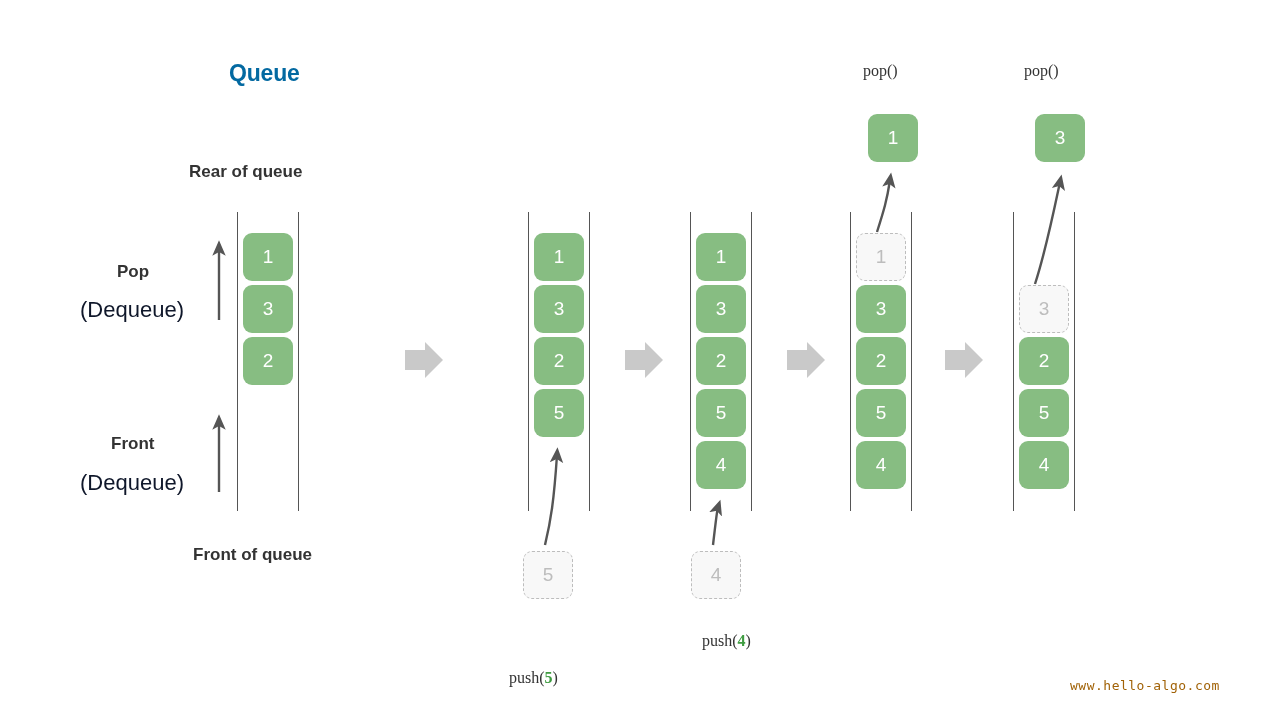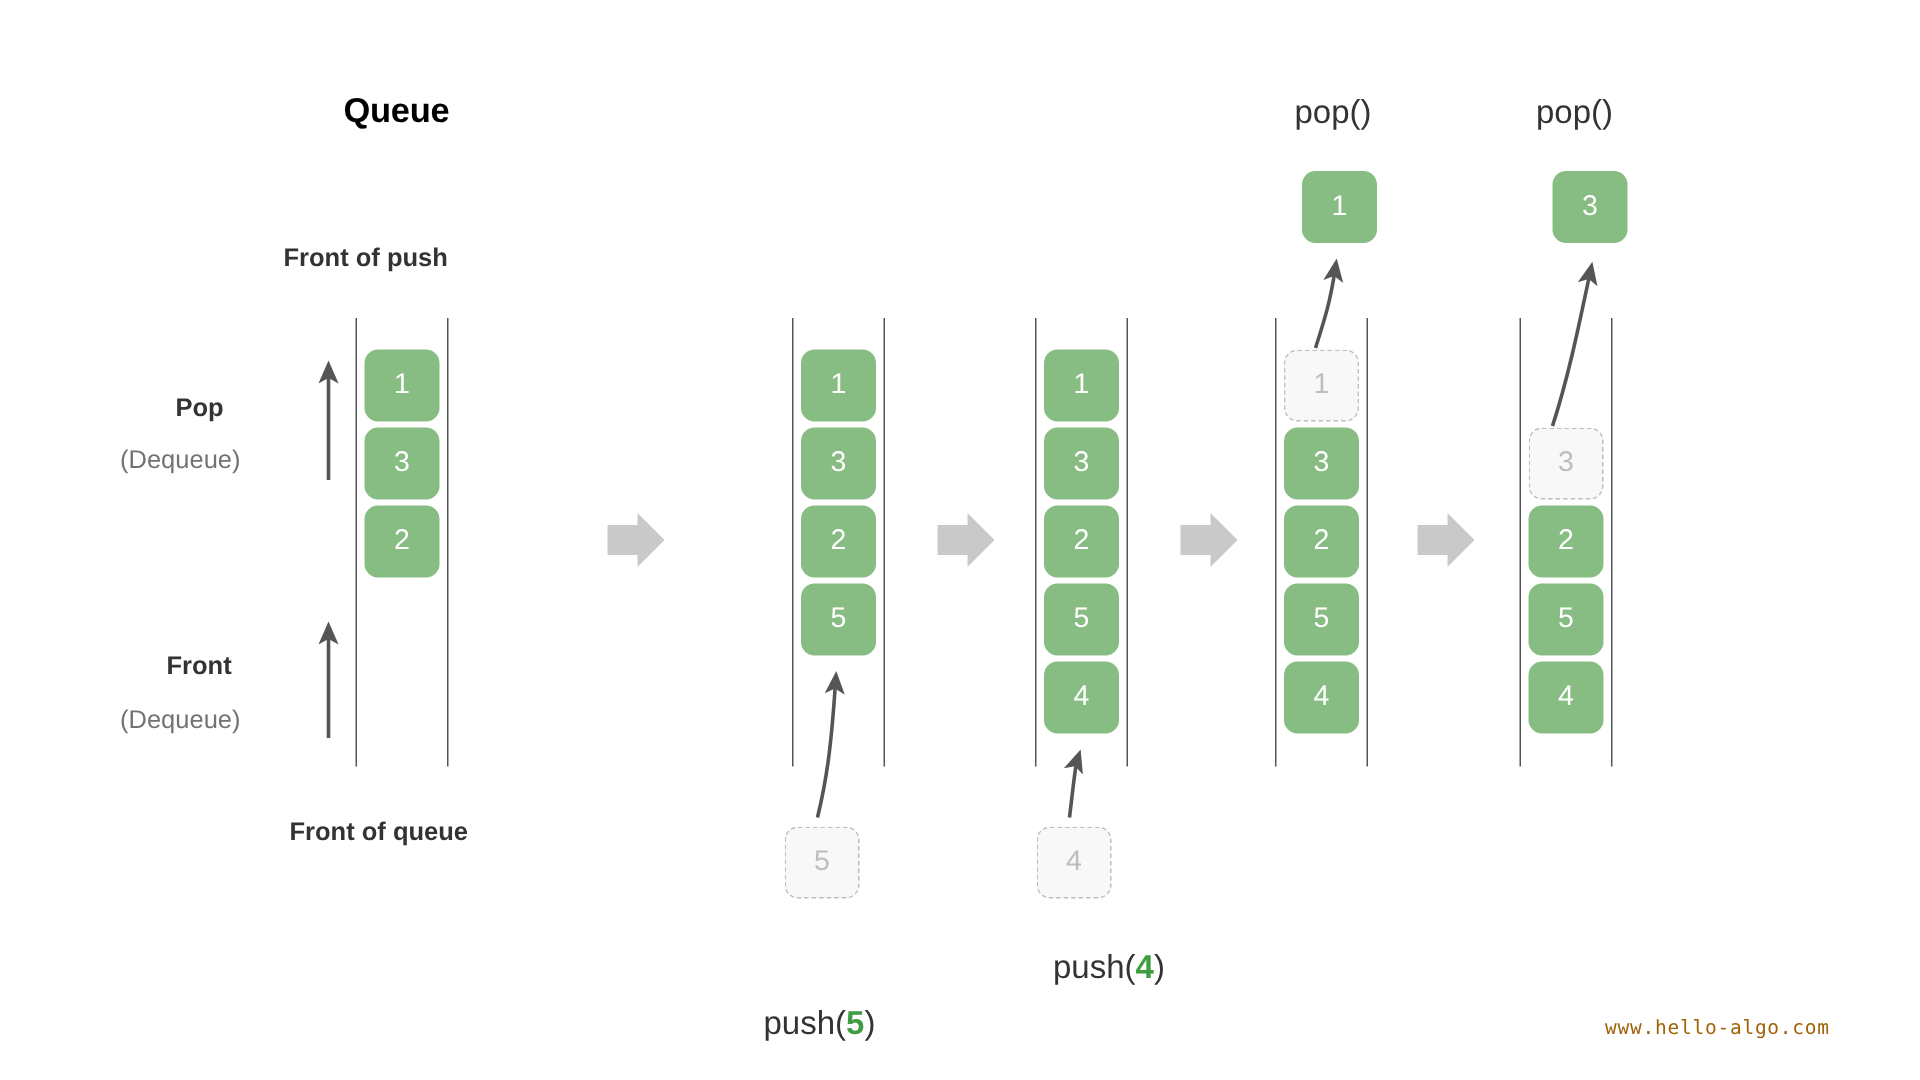--- a/index.html
+++ b/index.html
@@ -21,42 +21,42 @@
     left: 0; top: 0;
     width: 1280px;
     height: 720px;
   }
 
   
   .title {
     position: absolute;
     font-weight: bold;
     font-size: 23px;
-    color: #000000;
+    color: #0369a1;
     white-space: nowrap;
     letter-spacing: -0.2px;
   }
   .bold-label {
     position: absolute;
     font-weight: bold;
     font-size: 17px;
     color: #333333;
     white-space: nowrap;
   }
   .plain-label {
     position: absolute;
     font-weight: normal;
-    font-size: 17px;
-    color: #737373;
+    font-size: 22px;
+    color: #0f172a;
     white-space: nowrap;
   }
   .mono-label {
     position: absolute;
-    font-family: Liberation Sans, sans-serif;
-    font-size: 22px;
+    font-family: Liberation Serif, serif;
+    font-size: 16px;
     color: #333333;
     white-space: nowrap;
     letter-spacing: 0px;
   }
   .mono-label .num {
     color: #3f9c41;
     font-weight: bold;
   }
   .watermark {
     position: absolute;
@@ -106,21 +106,21 @@
     pointer-events: none;
   }
 </style>
 </head>
 <body>
 
 <div class="canvas">
 
   <div class="title" style="left:229px; top:60px;">Queue</div>
 
-  <div class="bold-label" style="left:189px; top:162px;">Front of push</div>
+  <div class="bold-label" style="left:189px; top:162px;">Rear of queue</div>
 
   <div class="bold-label" style="left:117px; top:262px;">Pop</div>
   <div class="plain-label" style="left:80px; top:297px;">(Dequeue)</div>
 
   <div class="bold-label" style="left:111px; top:434px;">Front</div>
   <div class="plain-label" style="left:80px; top:470px;">(Dequeue)</div>
 
   <div class="bold-label" style="left:193px; top:545px;">Front of queue</div>
 
   <div class="rail" style="left:237px; top:212px; height:299px;"></div>

